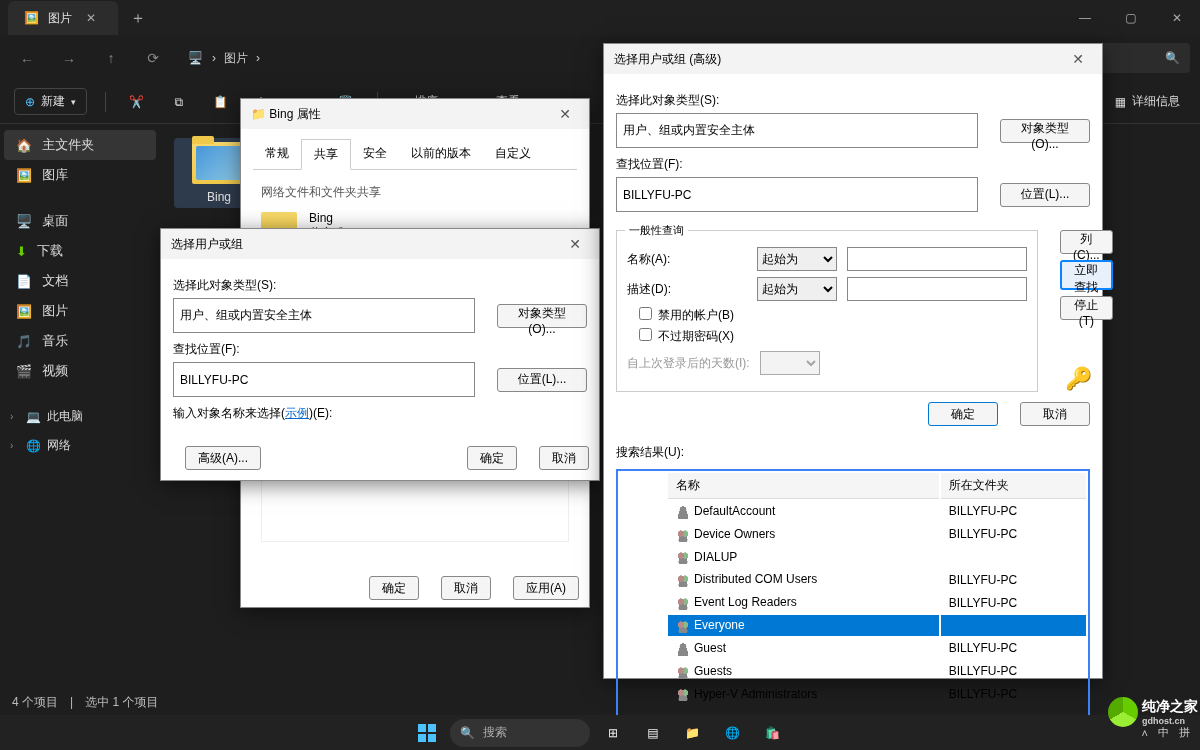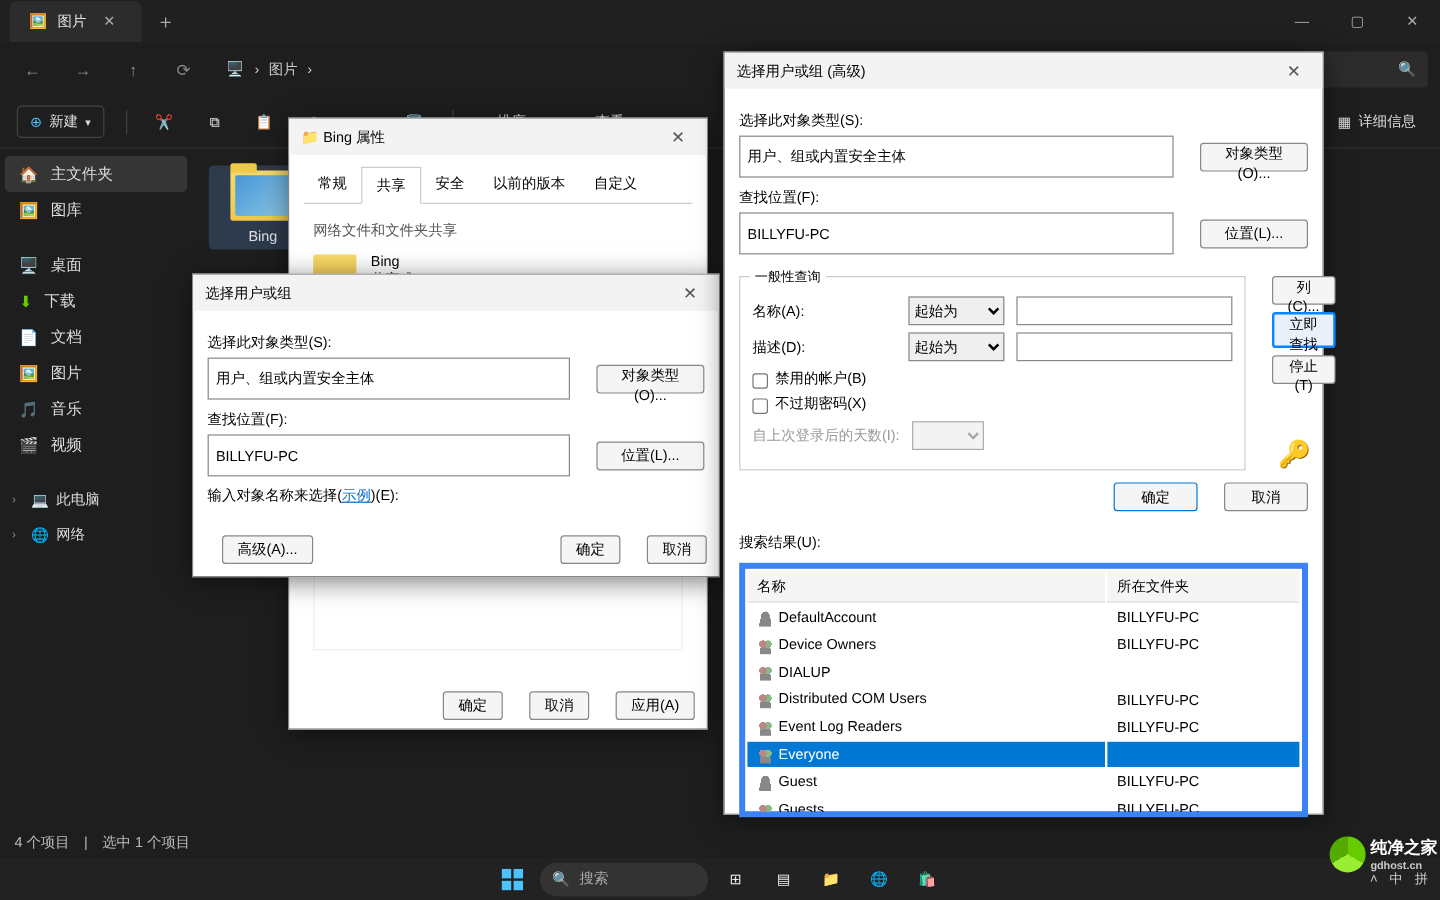--- a/index.html
+++ b/index.html
@@ -60,21 +60,21 @@
 .dlg-footer { display: flex; justify-content: flex-end; gap: 8px; padding: 10px; }
 
 
 .adv-group { border: 1px solid #ccc; padding: 10px; margin-top: 10px; position: relative; }
 .adv-group-title { position: absolute; top: -8px; left: 8px; background: #fff; padding: 0 4px; font-size: 11px; }
 .adv-row { display: flex; align-items: center; gap: 10px; margin: 6px 0; }
 .adv-row label { width: 120px; }
 .adv-row select, .adv-row input[type=text] { height: 24px; border: 1px solid #888; font-size: 12px; }
 .adv-row select { width: 80px; }
 .adv-row input[type=text] { width: 180px; }
-.cb-row { display: flex; align-items: flex-end; gap: 6px; margin: 4px 0; }
+.cb-row { display: flex; align-items: flex-start; gap: 6px; margin: 4px 12px; }
 .disabled { color: #999; }
 
 .results { border-top: 1px solid #ccc; margin-top: 8px; }
 .results-table { width: 100%; font-size: 12px; }
 .results-table th { text-align: left; padding: 4px 8px; background: #f5f5f5; border-bottom: 1px solid #ddd; font-weight: normal; }
 .results-table td { padding: 3px 8px; }
 .results-table tr.selected { background: #0078d4; color: #fff; }
 .result-icon { display: inline-block; width: 14px; height: 14px; vertical-align: middle; margin-right: 4px; }
 .icon-user { background: radial-gradient(circle at 50% 35%, #888 30%, transparent 31%), radial-gradient(ellipse at 50% 90%, #888 50%, transparent 51%); }
 .icon-group { background: radial-gradient(circle at 35% 40%, #b88 25%, transparent 26%), radial-gradient(circle at 65% 40%, #8b8 25%, transparent 26%), radial-gradient(ellipse at 50% 85%, #888 45%, transparent 46%); }
@@ -348,21 +348,21 @@
         <span style="align-self:center;font-size:22px">🔑</span>
       </div>
     </div>
 
     <div class="dlg-footer" style="padding:10px 0;">
       <button class="btn primary" style="width:70px">确定</button>
       <button class="btn" style="width:70px">取消</button>
     </div>
 
     <div class="field-label">搜索结果(U):</div>
-    <div class="results" style="height:212px; overflow:auto; border:5px solid #3b82f6;">
+    <div class="results" style="height:280px; overflow:auto; border:2px solid #3b82f6;padding-left:48px;">
       <table class="results-table">
         <thead>
             <tr>
           <th>名称</th>
           <th>所在文件夹</th>
         </tr>
           </thead>
         <tbody id="results-body">
             <tr>
               <td><span class="result-icon icon-user"></span>DefaultAccount</td>

